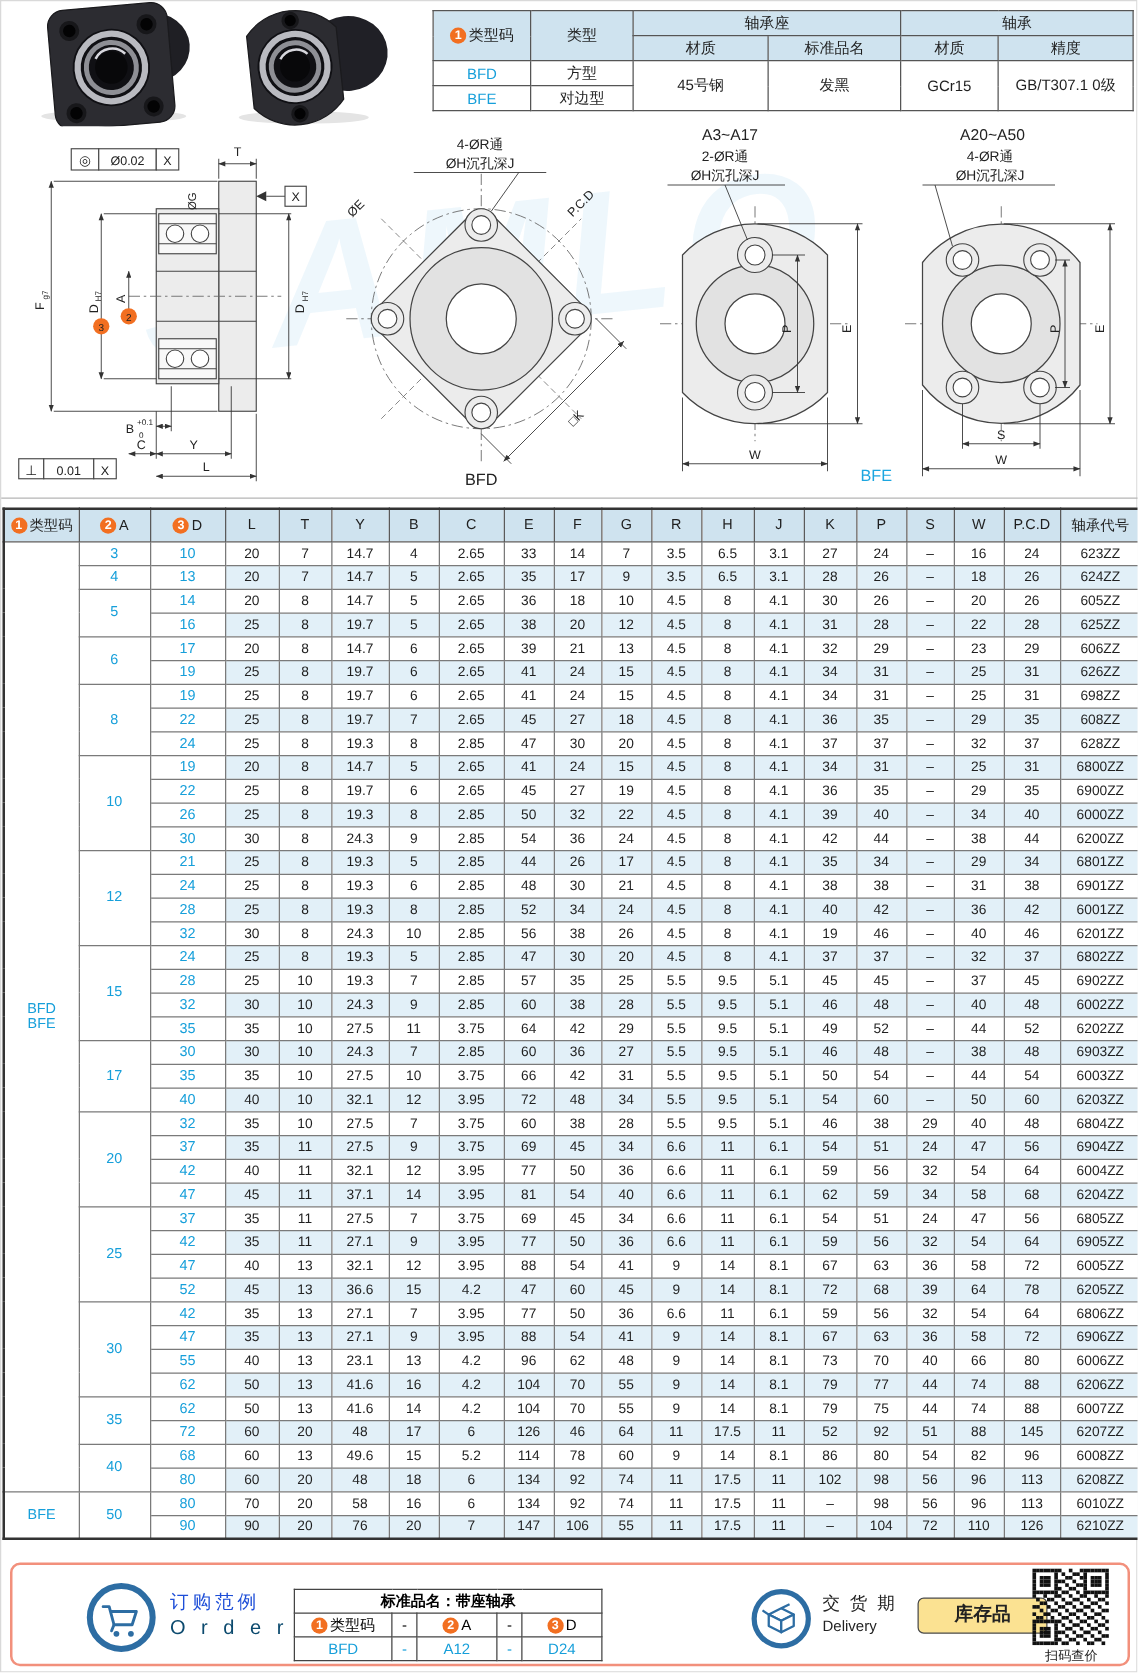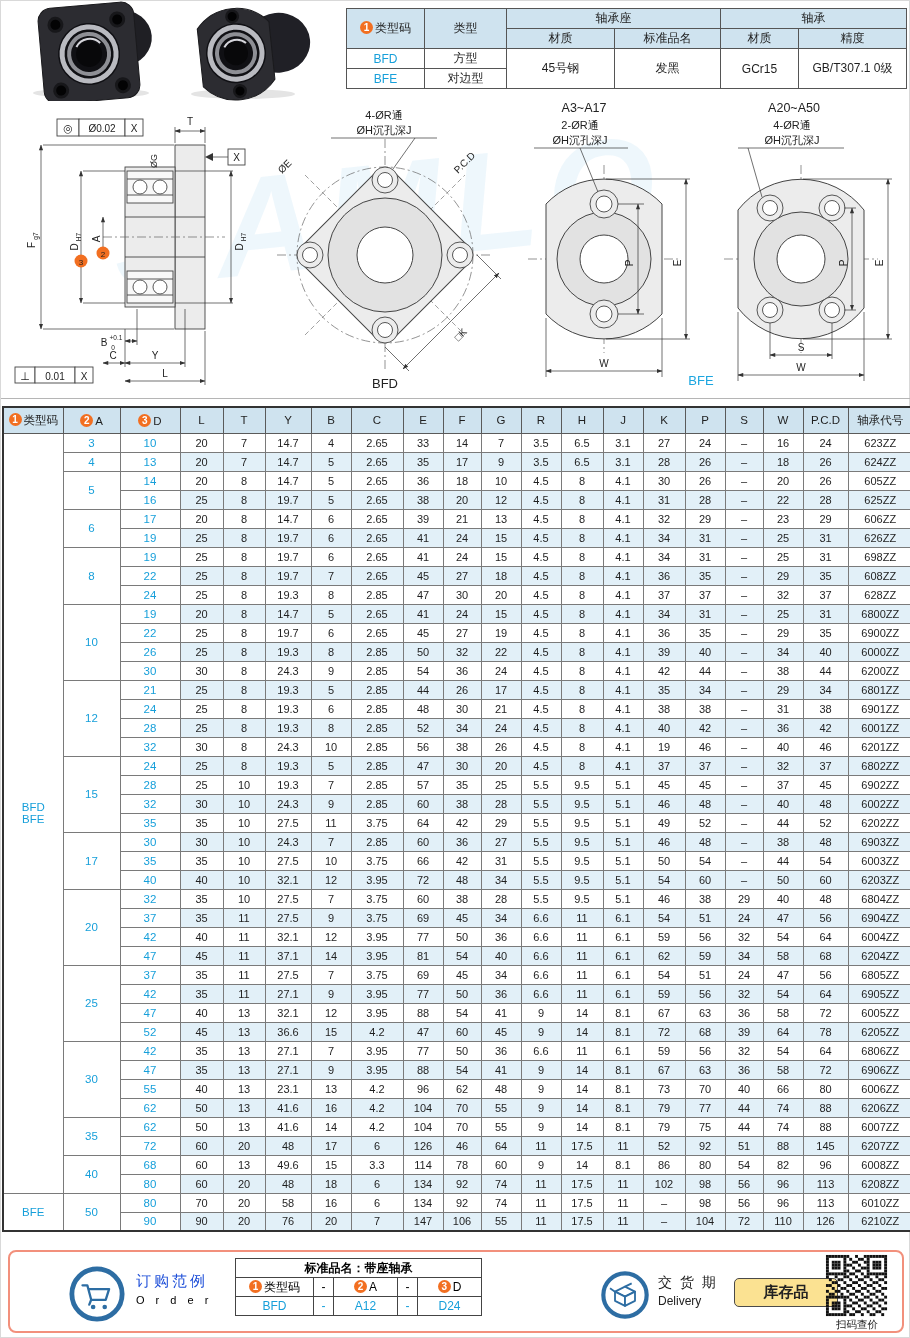--- a/index.html
+++ b/index.html
@@ -31,22 +31,22 @@
         height:26px; padding:0; overflow:hidden; white-space:nowrap; color:#1f1f1f; }
   #main-table td { border:1px solid #7a7a7a; text-align:center; font-size:11px; height:19px;
         padding:0; overflow:hidden; white-space:nowrap; color:#1f1f1f; background:#fff; }
   #main-table { border:2px solid #333; }
   #main-table td.typecell, #main-table td.acell, #main-table td.dcell { color:#169fda; font-size:11.5px; background:#fff; }
   #main-table tr.alt td.strip { background:#e2f0f8; }
   
   #footer { position:absolute; left:7px; top:1249px; width:896px; height:83px;
         border:2px solid #f2907c; border-radius:8px; background:#fff; z-index:2; }
   #order-label-cn { position:absolute; left:126px; top:20px; font-size:15px; letter-spacing:3px; color:#1d4ed8; }
-  #order-label-en { position:absolute; left:126px; top:42px; font-size:11px; letter-spacing:4px; color:#000000; }
-  #order-table { position:absolute; left:225px; top:6px; border-collapse:collapse; table-layout:fixed;padding-left:14px; }
+  #order-label-en { position:absolute; left:126px; top:42px; font-size:16px; letter-spacing:4px; color:#0c4a6e; }
+  #order-table { position:absolute; left:225px; top:19px; border-collapse:collapse; table-layout:fixed;padding-left:14px; }
   #order-table th, #order-table td { border:1px solid #444; text-align:center; font-size:12px;
         height:19px; padding:0 2px; font-weight:normal; overflow:hidden; white-space:nowrap; }
   #order-table th { font-weight:bold; }
   #order-table td.blue { color:#169fda; }
   #delivery-cn { position:absolute; left:648px; top:22px; font-size:14px; letter-spacing:2px; color:#222; }
   #delivery-en { position:absolute; left:648px; top:42px; font-size:12px; color:#222; }
   #stock-badge { position:absolute; left:724px; top:26px; width:104px; height:29px; background:#fbe292;
         border:1.5px solid #4a4a4a; border-radius:5px; text-align:center; line-height:26px;
         font-size:15px; font-weight:bold; color:#222; }
   #qr-caption { position:absolute; left:814px; top:66px; width:66px; text-align:center; font-size:10.5px; color:#222; }
@@ -1193,21 +1193,21 @@
           <td class="strip">145</td>
           <td class="strip">6207ZZ</td>
         </tr>
         <tr>
           <td rowspan="2" class="acell">40</td>
           <td class="dcell">68</td>
           <td class="strip">60</td>
           <td class="strip">13</td>
           <td class="strip">49.6</td>
           <td class="strip">15</td>
-          <td class="strip">3.3</td>
+          <td class="strip">5.2</td>
           <td class="strip">114</td>
           <td class="strip">78</td>
           <td class="strip">60</td>
           <td class="strip">9</td>
           <td class="strip">14</td>
           <td class="strip">8.1</td>
           <td class="strip">86</td>
           <td class="strip">80</td>
           <td class="strip">54</td>
           <td class="strip">82</td>

